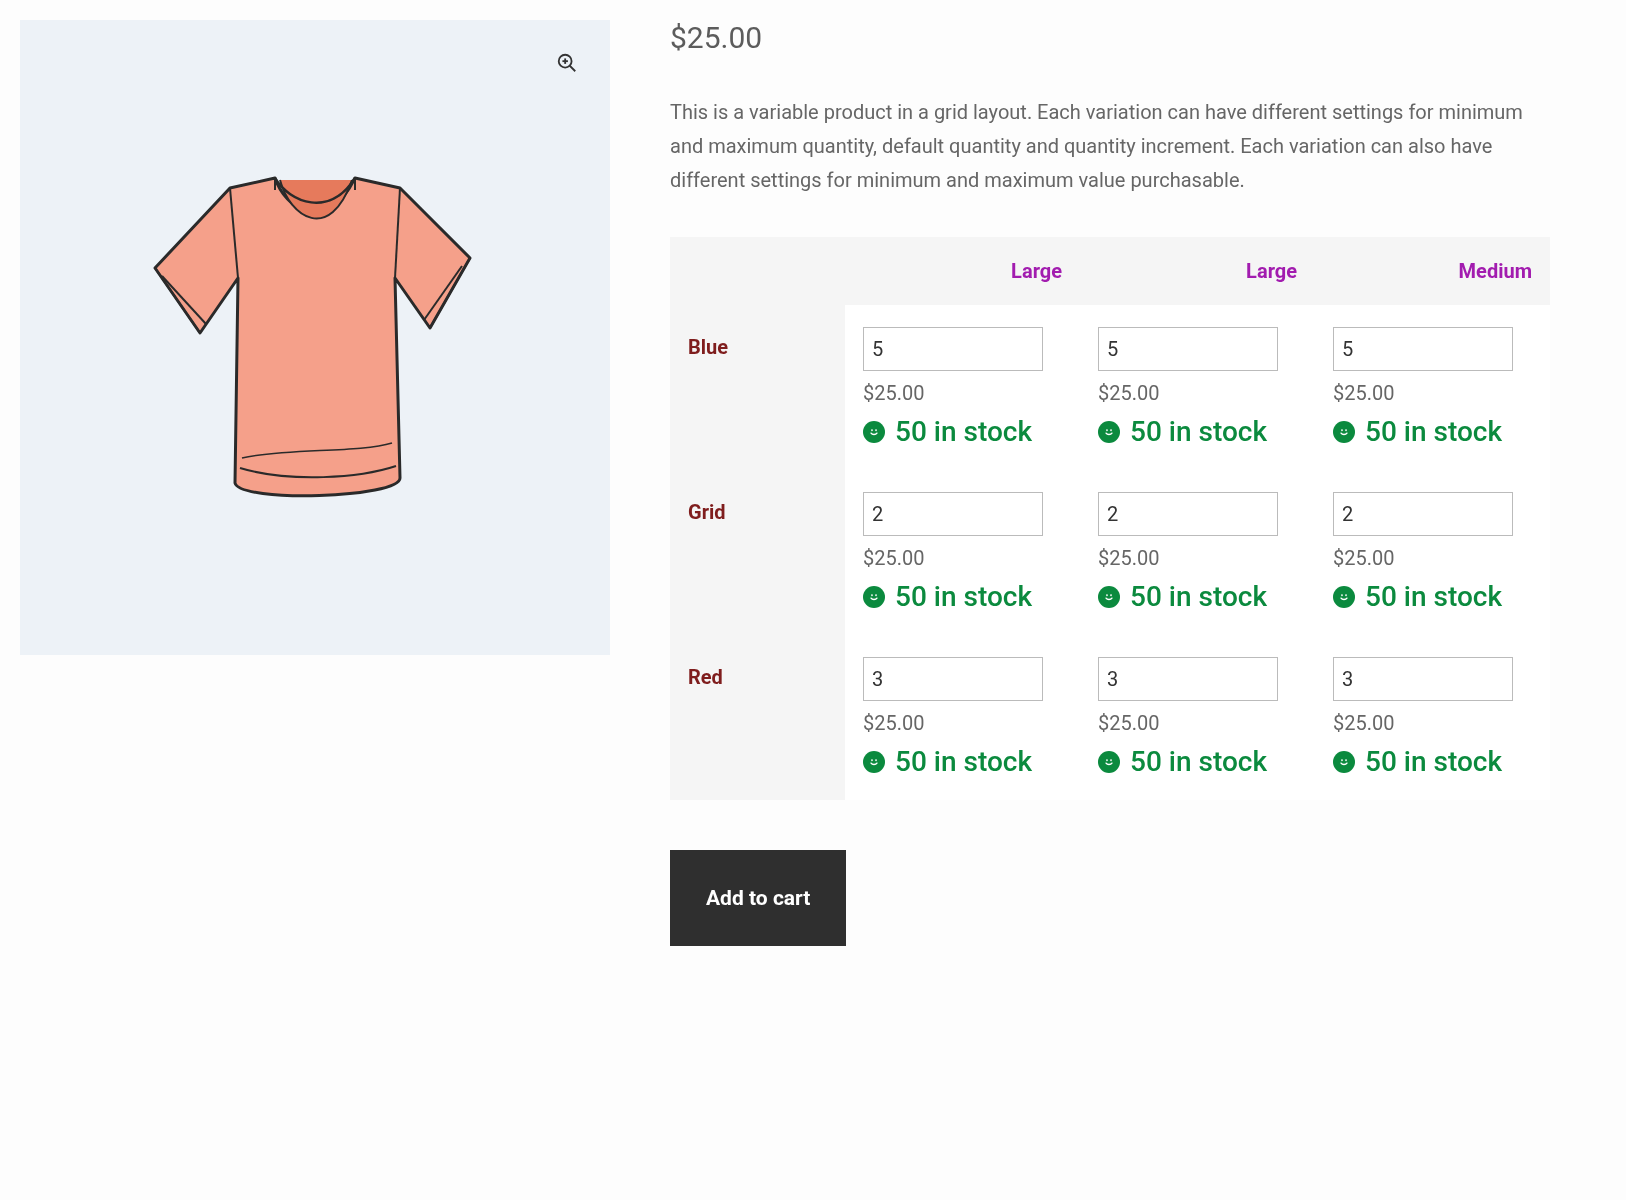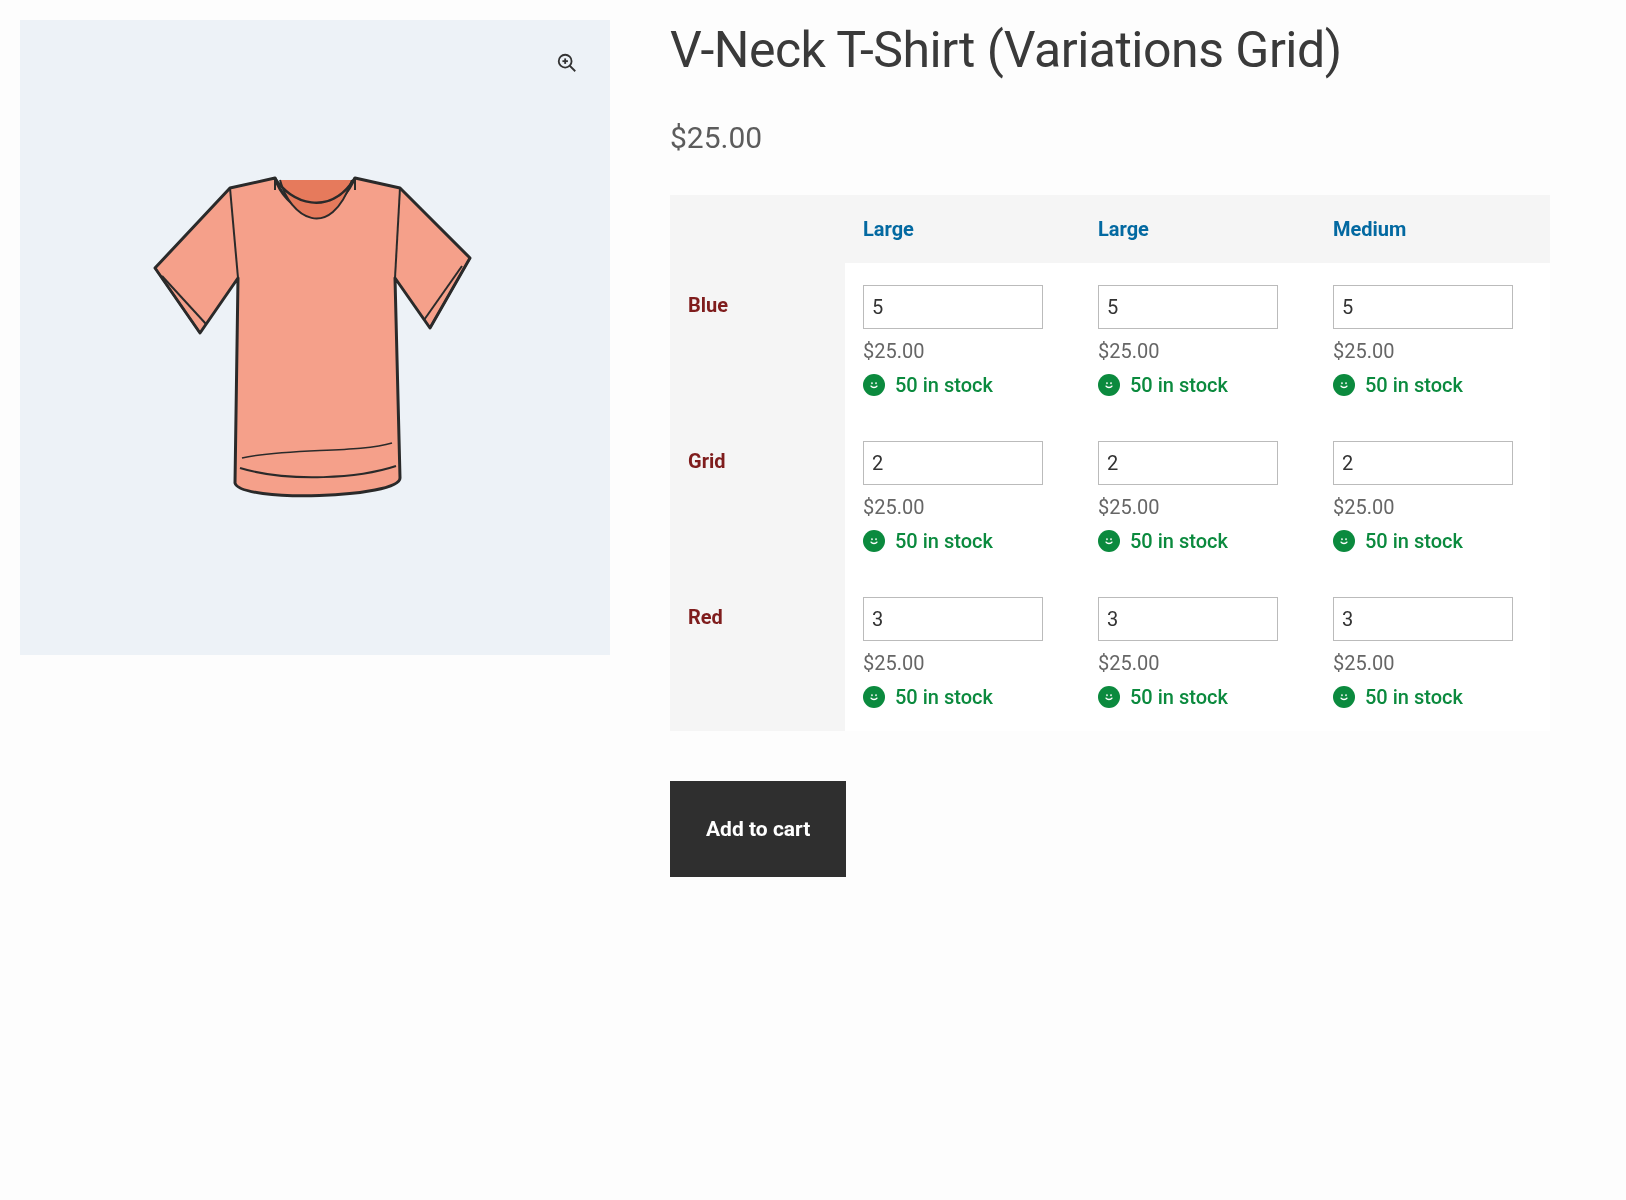--- a/index.html
+++ b/index.html
@@ -72,22 +72,22 @@
   }
   .variations-table th, .variations-table td {
     text-align: left;
     padding: 22px 18px;
     vertical-align: top;
   }
   .variations-table thead th {
     background: #f5f5f5;
     font-size: 20px;
     font-weight: 700;
-    color: #0369a1;
-    text-align: left;
+    color: #a21caf;
+    text-align: right;
   }
   .variations-table thead th.row-header-blank {
     background: #f5f5f5;
     width: 175px;
   }
   .variations-table tbody th.row-label {
     background: #f5f5f5;
     font-size: 20px;
     font-weight: 700;
     color: #7f1d1d;
@@ -107,21 +107,21 @@
     background: #fff;
     margin-bottom: 10px;
     font-family: inherit;
   }
   .cell-price {
     font-size: 20px;
     color: #666;
     margin-bottom: 10px;
   }
   .cell-stock {
-    font-size: 20px;
+    font-size: 28px;
     color: #0b8a3e;
     display: flex;
     align-items: center;
     gap: 10px;
     font-weight: 500;
   }
   .stock-icon {
     width: 22px;
     height: 22px;
     background: #0b8a3e;
@@ -182,22 +182,22 @@
         <path d="M 332 118 L 294 172" fill="none" stroke="#2a2a2a" stroke-width="2"></path>
         <path d="M 110 320 C 160 335, 230 330, 266 318" fill="none" stroke="#2a2a2a" stroke-width="2"></path>
         <path d="M 112 310 C 155 300, 230 305, 262 295" fill="none" stroke="#2a2a2a" stroke-width="1.5"></path>
         <path d="M 145 30 L 145 42" fill="none" stroke="#2a2a2a" stroke-width="2"></path>
         <path d="M 225 30 L 225 42" fill="none" stroke="#2a2a2a" stroke-width="2"></path>
       </svg>
     </div>
   </div>
 
   <div class="product-info-col">
-    <h1 class="product-title">V-Neck T-Shirt (Variations Grid)</h1>
     <div class="product-price">$25.00</div>
+    <p class="product-desc">This is a variable product in a grid layout. Each variation can have different settings for minimum and maximum quantity, default quantity and quantity increment. Each variation can also have different settings for minimum and maximum value purchasable.</p>
 
     <table class="variations-table">
       <thead>
         <tr>
           <th class="row-header-blank"></th>
           <th>Large</th>
           <th>Large</th>
           <th>Medium</th>
         </tr>
       </thead>

